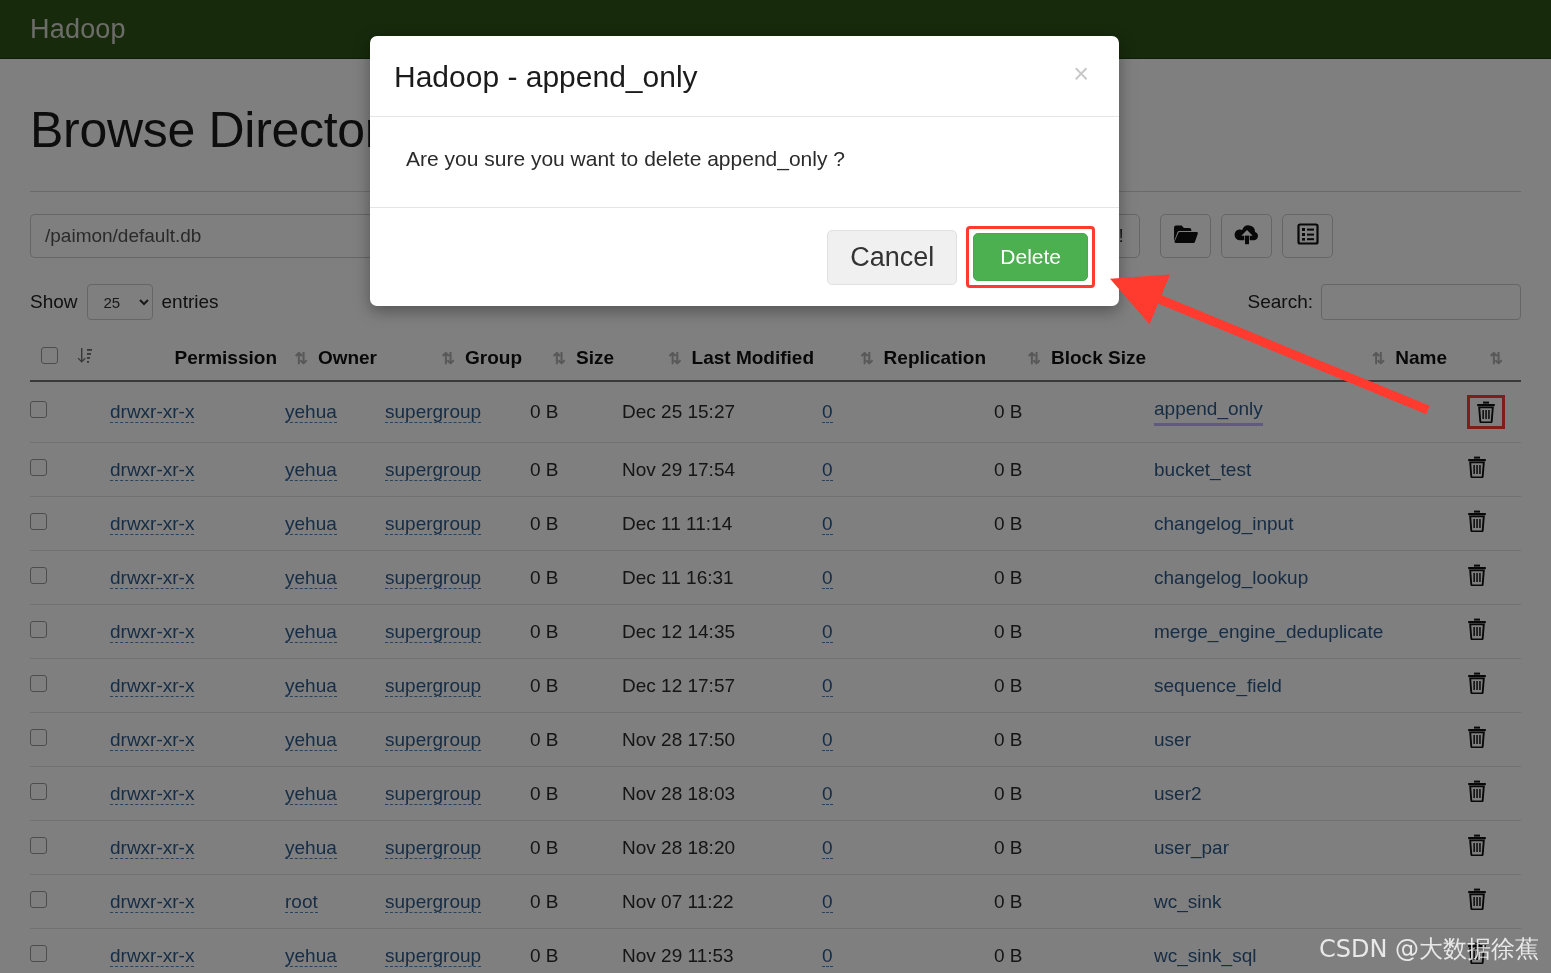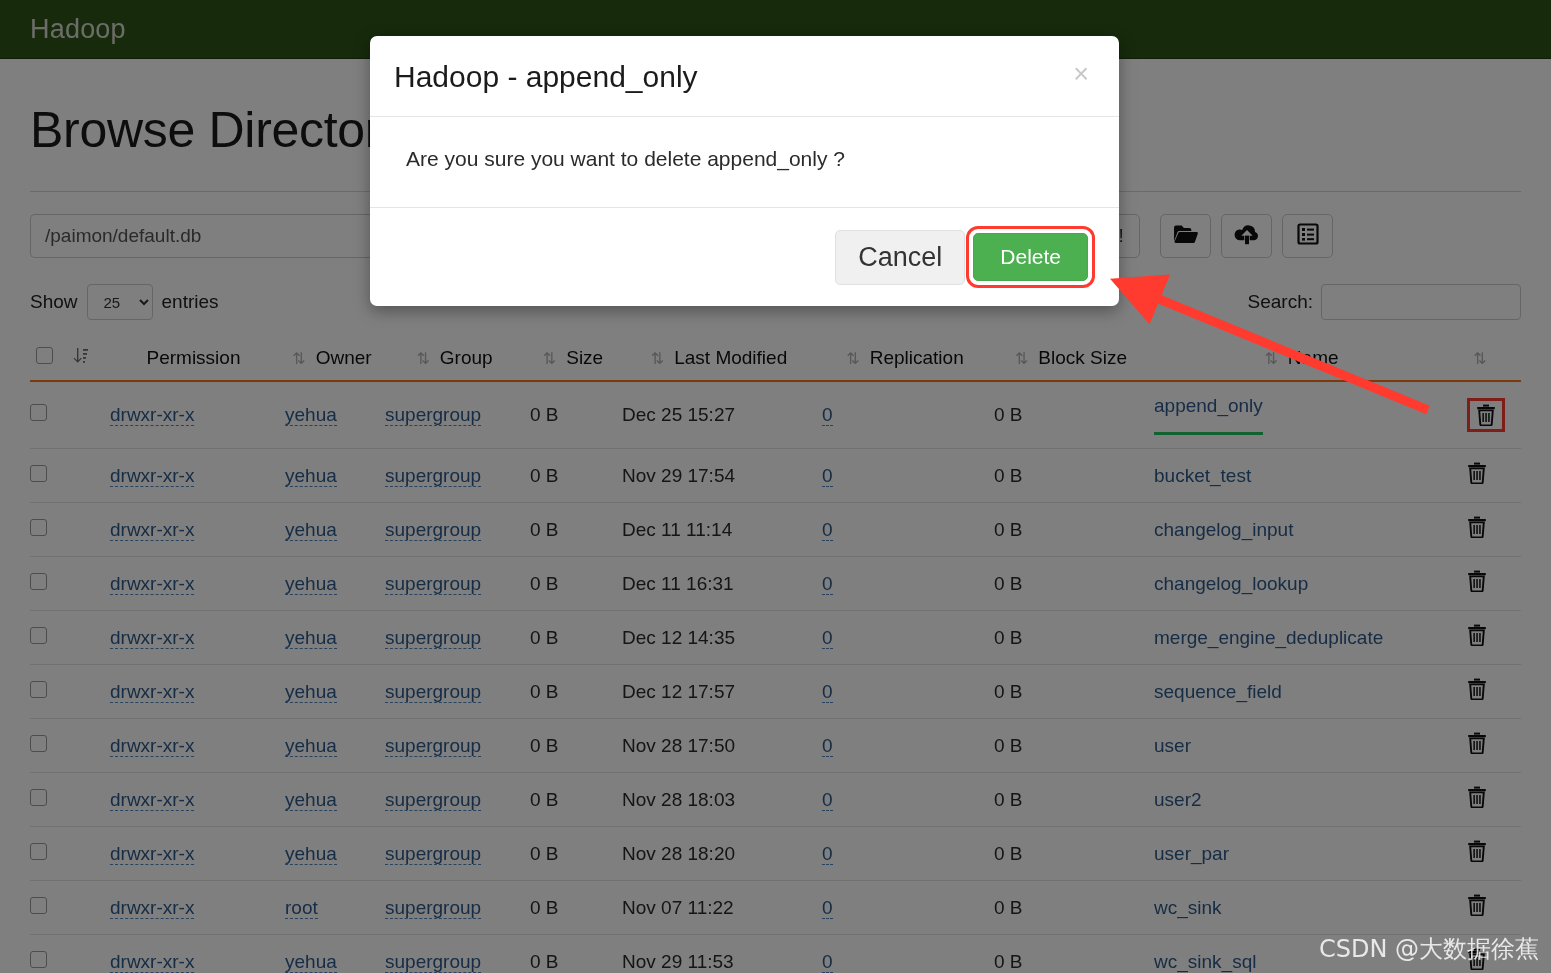--- a/index.html
+++ b/index.html
@@ -120,26 +120,26 @@
     padding: 0 10px;
     font-size: 15px;
     background: #fff;
     outline: none;
     font-family: "Liberation Sans", sans-serif;
   }
 
   
   table.files { width: 100%; border-collapse: collapse; margin-top: 16px; table-layout: fixed; }
   table.files th {
-    text-align: center;
+    text-align: right;
     font-size: 19px;
-    font-weight: normal;
+    font-weight: bold;
     color: #111;
     padding: 11px 8px 11px 0;
-    border-bottom: 2px solid #f97316;
+    border-bottom: 2px solid #737373;
     vertical-align: middle;
     white-space: nowrap;
   }
   table.files td {
     font-size: 19px;
     color: #2b2b2b;
     padding: 13px 8px 13px 0;
     border-top: 1px solid #e2e2e2;
     vertical-align: middle;
     white-space: nowrap;
@@ -181,22 +181,22 @@
 
   
   .trash-hl {
     display: inline-block;
     border: 3px solid #ff3b30;
     padding: 3px 6px;
     line-height: 0;
   }
   .name-underline {
     display: inline-block;
-    border-bottom: 3px solid #22c55e;
-    padding-bottom: 15px;
+    border-bottom: 3px solid #c4b5fd;
+    padding-bottom: 3px;
   }
 
   
   #backdrop {
     position: absolute; inset: 0;
     background: rgba(0,0,0,0.5);
     z-index: 40;
   }
   #modal {
     position: absolute;
@@ -229,23 +229,23 @@
     border: 1px solid #e0e0e0;
     border-radius: 5px;
     font-size: 27px;
     color: #333;
     padding: 11px 22px;
     cursor: pointer;
     font-family: "Liberation Sans", sans-serif;
   }
   .btn-delete-wrap {
     border: 3px solid #ff3b30;
-    border-radius: 12px;
+    border-radius: 4px;
     padding: 4px;
-    margin-left: 1px;
+    margin-left: 9px;
   }
   .btn-delete {
     background: #4caf50;
     border: 1px solid #49a84d;
     border-radius: 5px;
     font-size: 21px;
     color: #fff;
     padding: 11px 26px;
     cursor: pointer;
     font-family: "Liberation Sans", sans-serif;

